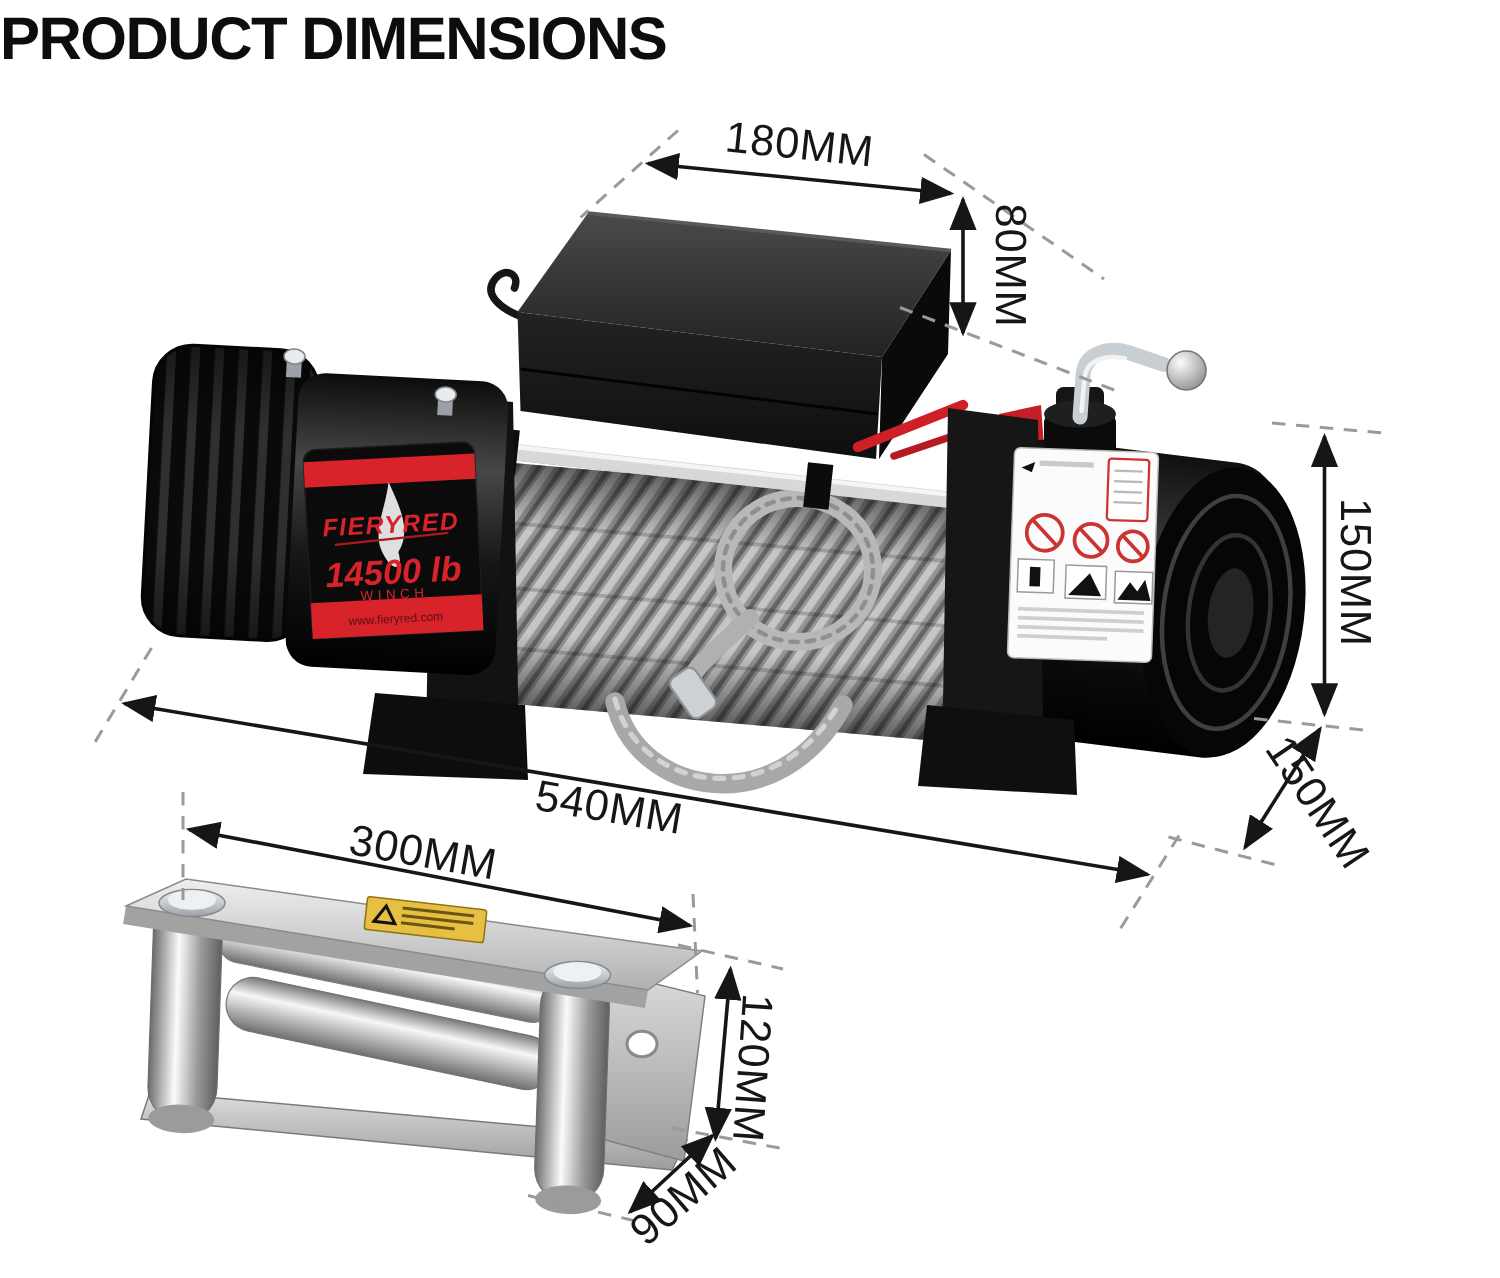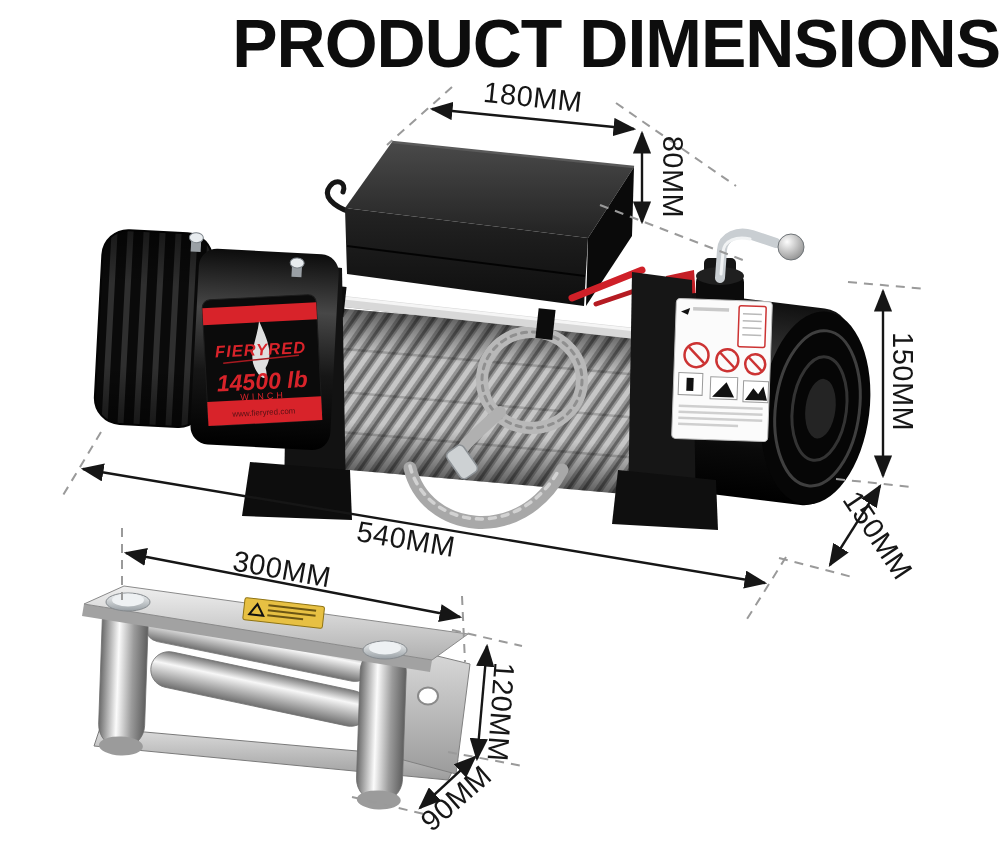--- a/index.html
+++ b/index.html
@@ -3,21 +3,21 @@
 <meta charset="utf-8">
 <style>
   html,body { margin:0; padding:0; background:#ffffff; }
   .stage {
     position:relative; width:1000px; height:852px; margin:0 auto;
     background:#ffffff; overflow:hidden;
     font-family:"Liberation Sans", sans-serif;
   }
   .page-title {
     position:absolute; top:4px; left:0; width:100%;
-    text-align:right; font-size:68px; font-weight:bold;
+    text-align:left; font-size:40px; font-weight:bold;
     letter-spacing:-1px; color:#0d0d0d; white-space:nowrap;
   }
   .art { position:absolute; inset:0; }
   .dim-label {
     position:absolute; font-size:29px; color:#161616;
     letter-spacing:.5px; white-space:nowrap; text-align:center;
     transform-origin:center center; line-height:34px;
   }
   #dl-180  { left:463px; top:80px;  width:140px; transform:rotate(6deg); }
   #dl-80   { left:627px; top:160px; width:92px;  transform:rotate(90deg); }

